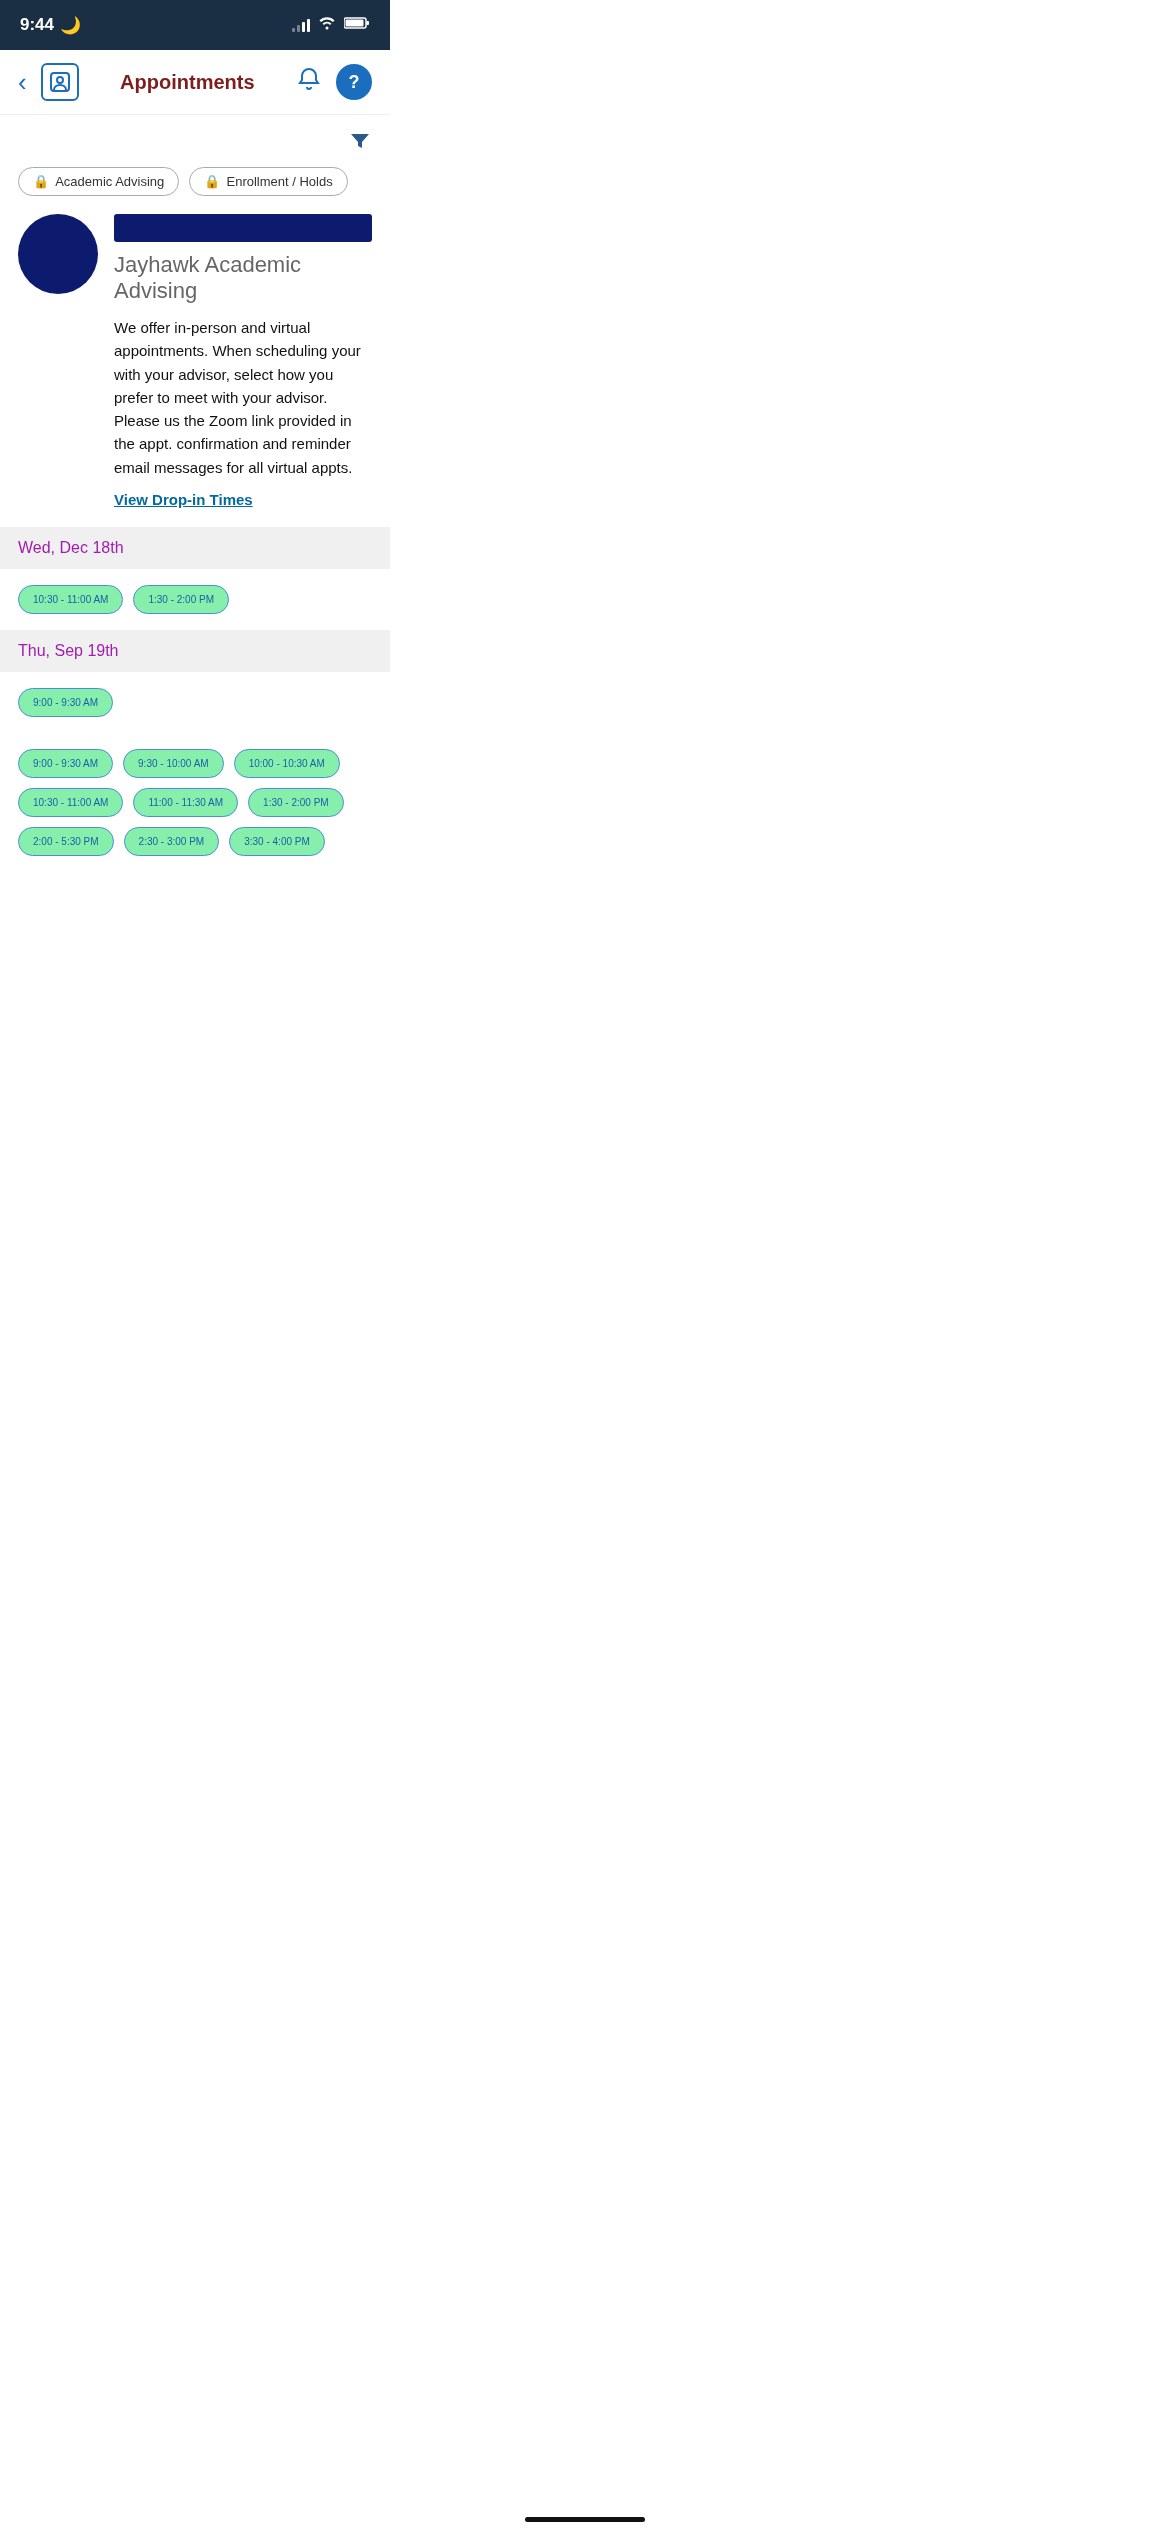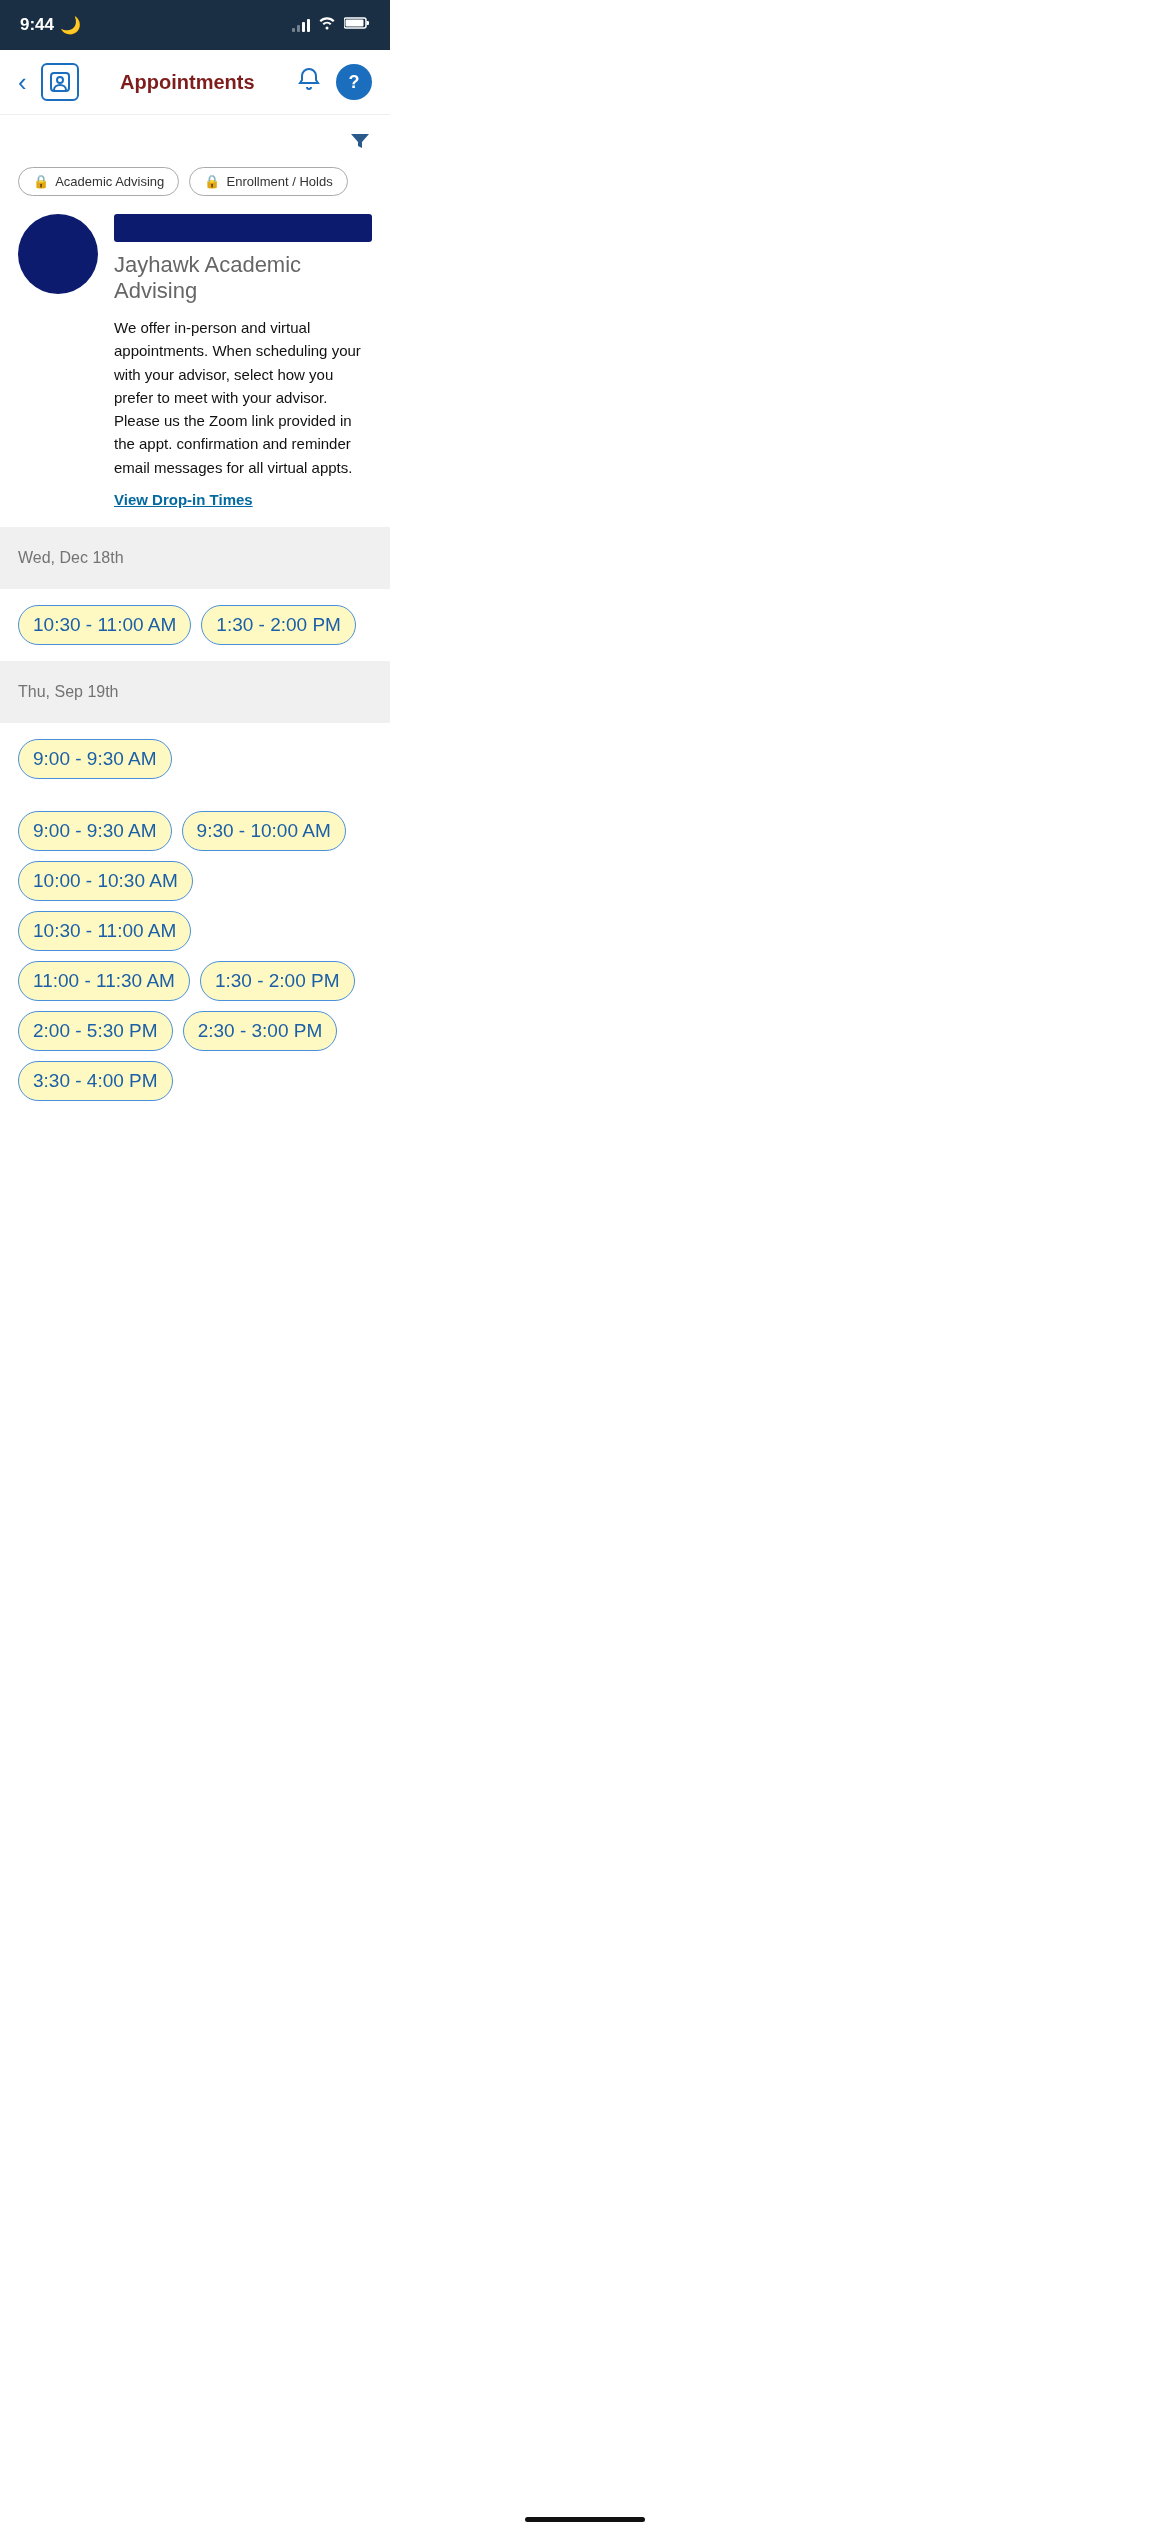--- a/index.html
+++ b/index.html
@@ -183,38 +183,38 @@
       color: #0369a1;
       font-size: 15px;
       font-weight: 600;
       text-decoration: underline;
       cursor: pointer;
     }
 
     
     .date-header {
       background: #f0f0f0;
-      padding: 22px 18px;
+      padding: 12px 18px;
       font-size: 16px;
-      color: #737373;
+      color: #a21caf;
       font-weight: 400;
     }
     .time-slots {
       display: flex;
       flex-wrap: wrap;
       gap: 10px;
       padding: 16px 18px;
     }
     .time-slot {
       border: 1.5px solid #4a90d9;
       border-radius: 20px;
       padding: 8px 14px;
-      font-size: 19px;
+      font-size: 10px;
       color: #1a5fa8;
-      background: #fef9c3;
+      background: #86efac;
       cursor: pointer;
     }
 
     
     .home-indicator {
       position: fixed;
       bottom: 10px;
       left: 50%;
       transform: translateX(-50%);
       width: 120px;

